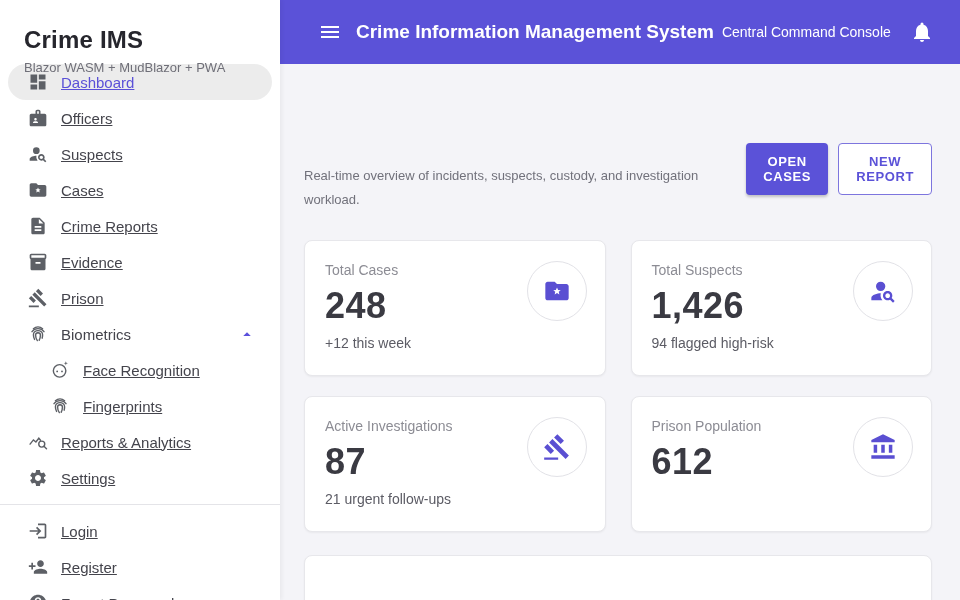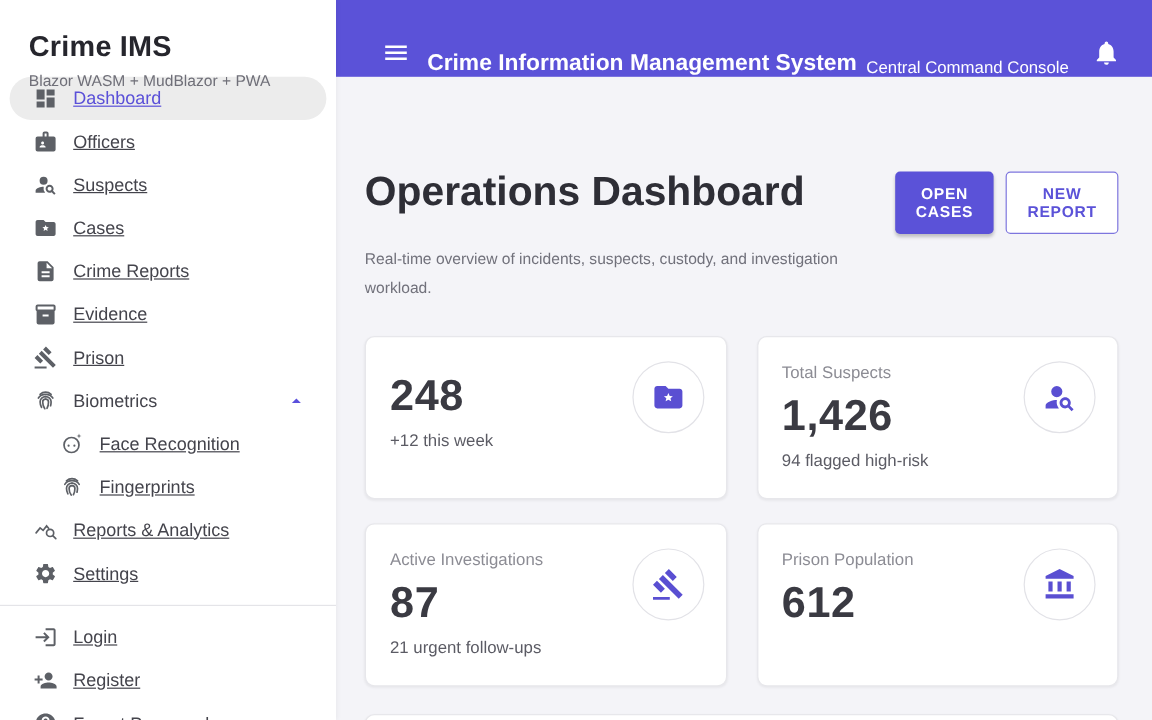--- a/index.html
+++ b/index.html
@@ -18,21 +18,21 @@
   .nav-item .icon svg.stroked{fill:none;stroke:#5d6066;stroke-width:1.7;stroke-linecap:round}
   .nav-label{margin-left:13px;font-size:15px;color:#44444c;text-decoration:underline;white-space:nowrap}
   .nav-item.active .nav-label{color:#5a50d8}
   .nav-item.group .nav-label{text-decoration:none}
   .nav-item.sub{padding-left:42px}
   .expand{margin-left:auto;display:flex}
   .expand svg{width:18px;height:18px;fill:#5a50dc}
   .nav-divider{height:1px;background:#e4e4e8;margin:8px 0}
 
   
-  .appbar{position:absolute;left:280px;top:0;width:680px;height:64px;background:#5b52d8;display:flex;align-items:flex-end;padding:0 18px 0 30px;z-index:1}
+  .appbar{position:absolute;left:280px;top:0;width:680px;height:64px;background:#5b52d8;display:flex;align-items:center;padding:0 18px 0 30px;z-index:1}
   .icon-btn{width:40px;height:40px;display:flex;align-items:center;justify-content:center;border-radius:50%;cursor:pointer;flex:0 0 40px}
   .icon-btn svg{width:24px;height:24px;fill:#fff}
   .appbar-title{color:#fff;font-size:19px;font-weight:600;margin-left:6px;white-space:nowrap}
   .appbar-subtitle{color:#fff;font-size:14px;font-weight:400;margin-left:8px;white-space:nowrap}
   .spacer{flex:1}
 
   
   .main{position:absolute;left:280px;top:64px;width:680px;height:536px;background:#f4f4f8;padding:76px 28px 0 24px;overflow:hidden}
   .header-row{display:flex;justify-content:space-between}
   .page-title{font-size:34px;font-weight:700;color:#2e2e36;line-height:1.18}
@@ -231,32 +231,32 @@
     <svg viewBox="0 0 24 24">
         <path d="M12 22c1.1 0 2-.9 2-2h-4a2 2 0 0 0 2 2zm6-6v-5c0-3.07-1.64-5.64-4.5-6.32V4a1.5 1.5 0 0 0-3 0v.68C7.64 5.36 6 7.92 6 11v5l-2 2v1h16v-1l-2-2z"></path>
       </svg>
   </div>
 </header>
 
 <main class="main">
 
   <div class="header-row">
     <div>
-      <h1 class="page-title">Operations Dashboard</h1>
       <p class="page-desc">Real-time overview of incidents, suspects, custody, and investigation workload.</p>
     </div>
     <div class="actions">
       <button class="btn-primary">OPEN CASES</button>
       <button class="btn-outline">NEW REPORT</button>
     </div>
   </div>
 
   <div class="stats-grid">
 
     <div class="stat-card">
+      <div class="stat-label">Total Cases</div>
       <div class="stat-value">248</div>
       <div class="stat-caption">+12 this week</div>
       <div class="stat-avatar">
         <svg viewBox="0 0 24 24">
             <path d="M20 6h-8l-2-2H4c-1.1 0-2 .9-2 2v12c0 1.1.9 2 2 2h16c1.1 0 2-.9 2-2V8c0-1.1-.9-2-2-2z"></path>
             <path fill="#fff" d="M12 9l.94 2.06 2.26.19-1.71 1.48.51 2.21L12 13.77l-2 1.17.51-2.21-1.71-1.48 2.26-.19z"></path>
           </svg>
       </div>
     </div>
 

